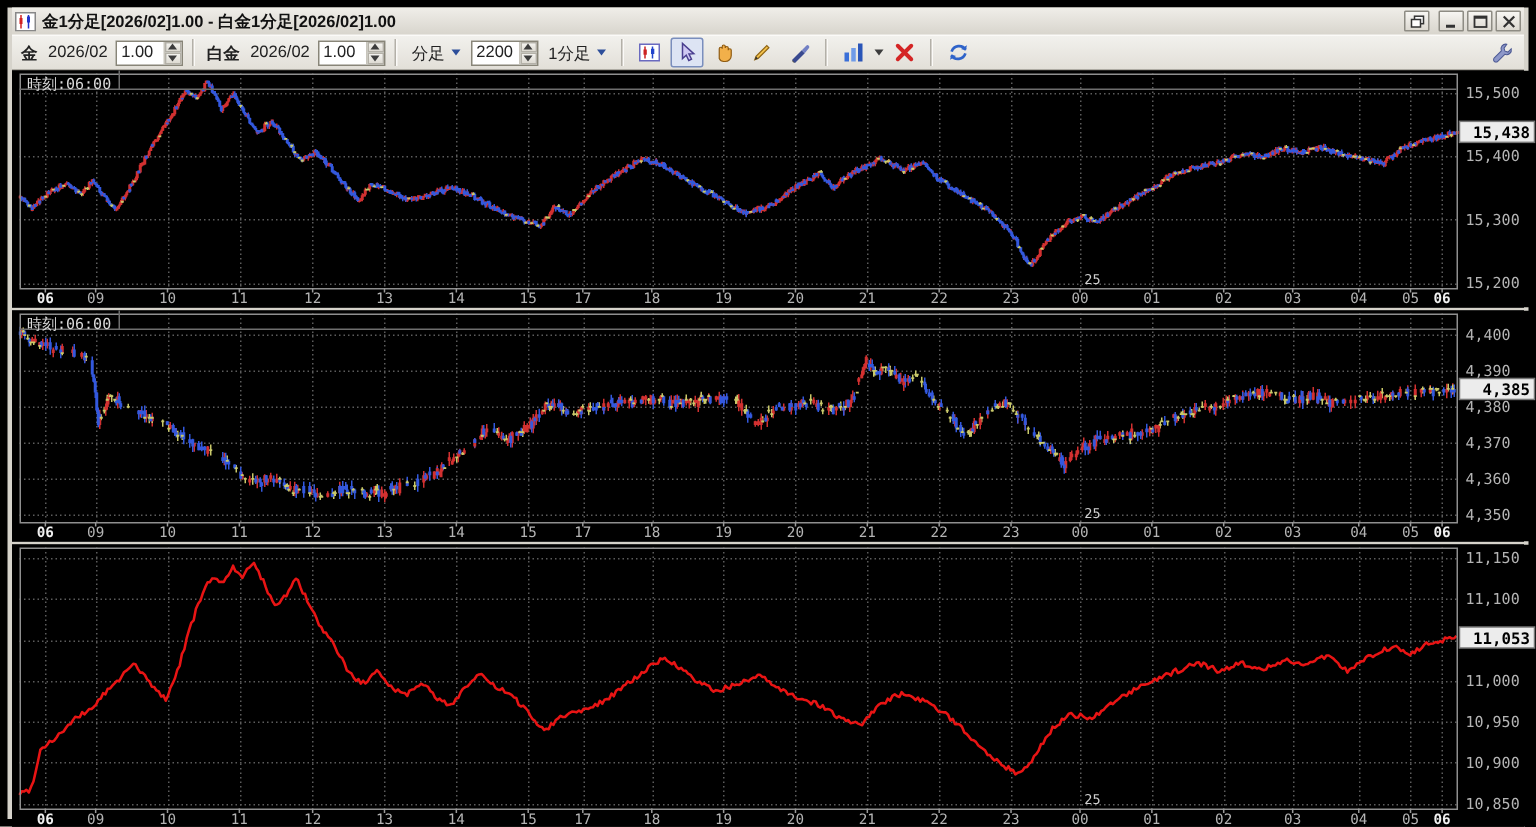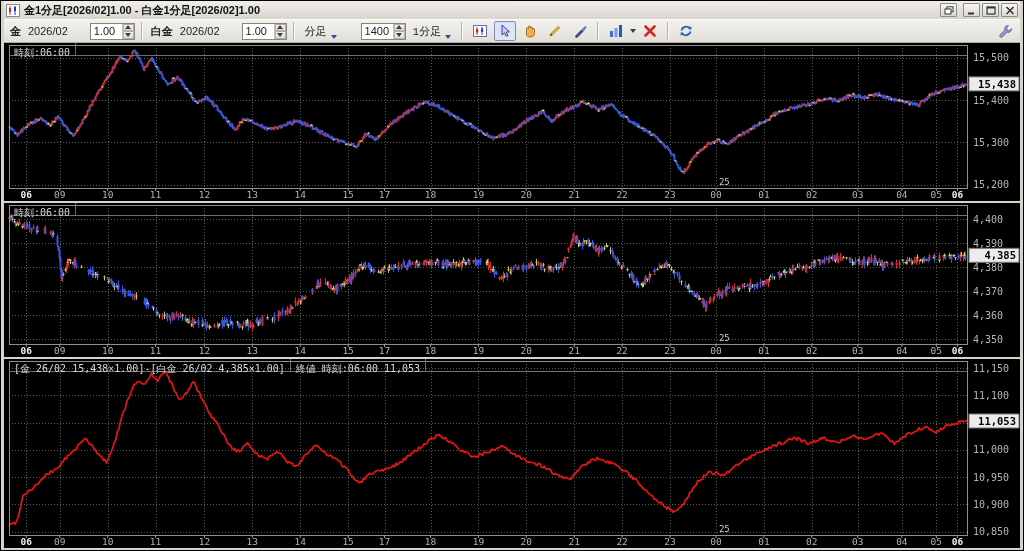--- a/index.html
+++ b/index.html
@@ -1,19 +1,19 @@
 <!DOCTYPE html>
 <html><head>
 <meta charset="utf-8">
 <style>
   html,body{margin:0;padding:0;background:#b8b4ac;}
   *{box-sizing:border-box;}
   .window{
     position:relative;width:1024px;height:551px;
-    background:#d6d3cb;border:1px solid #000000;
+    background:#d6d3cb;border:5px solid #000000;
     padding:0 3px 3px 3px;
     font-family:"Liberation Sans",sans-serif;
   }
   
   .titlebar{
     height:18px;display:flex;align-items:center;gap:4px;
     background:linear-gradient(#f0eee9,#d8d5cd);
     padding:0 2px;
   }
   .titlebar .title{font-size:11px;font-weight:bold;color:#111;flex:1;white-space:nowrap;overflow:hidden;}
@@ -27,27 +27,27 @@
   
   .toolbar{
     height:24px;display:flex;align-items:center;gap:3px;
     background:linear-gradient(#f2f1ed,#e2dfd8);
     border-top:1px solid #fbfaf8;border-bottom:1px solid #aeaba3;
     padding:0 4px;font-size:11px;color:#222;
   }
   .tb-label{font-weight:bold;padding:0 2px;}
   .tb-value{padding:0 2px;}
   .tb-sep{width:2px;height:18px;border-left:1px solid #b3b0a8;border-right:1px solid #fbfaf8;margin:0 3px;}
-  .spin{display:inline-flex;align-items:stretch;border:1px solid #888578;background:#fff;height:17px;margin-left:17px;}
+  .spin{display:inline-flex;align-items:stretch;border:1px solid #888578;background:#fff;height:17px;}
   .spin-val{width:31px;padding:1px 3px 0 3px;font-size:11px;text-align:left;}
   .spin-arrows{display:flex;flex-direction:column;width:12px;border-left:1px solid #c8c5bc;}
   .spin-btn{flex:1;display:flex;align-items:center;justify-content:center;background:linear-gradient(#f4f3ef,#dedbd3);border:1px solid #b4b1a8;}
   .tri-up{width:0;height:0;border-left:3px solid transparent;border-right:3px solid transparent;border-bottom:4px solid #3c3c3c;}
   .tri-down{width:0;height:0;border-left:3px solid transparent;border-right:3px solid transparent;border-top:4px solid #3c3c3c;}
-  .dd{display:inline-flex;align-items:flex-end;gap:4px;padding:1px 4px;cursor:default;font-family:Liberation Mono, monospace;}
+  .dd{display:inline-flex;align-items:center;gap:4px;padding:1px 4px;cursor:default;}
   .dd .tri-down{border-top-color:#2d4e9a;}
   .iconbtn{
     width:22px;height:20px;padding:1px;display:inline-flex;align-items:center;justify-content:center;
     background:transparent;border:1px solid transparent;border-radius:2px;cursor:default;
   }
   .iconbtn.active{background:#dde4f4;border:1px solid #7a8ebd;}
   .iconbtn svg{width:16px;height:16px;}
   .tb-spacer{flex:1;}
   
   .charts{position:relative;background:#000;height:505px;}
@@ -134,21 +134,21 @@
           </span>
       </span>
     </span>
     <span class="tb-sep"></span>
 
     <span class="dd">
       <span>分足</span>
       <i class="tri-down"></i>
     </span>
     <span class="spin">
-      <span class="spin-val">1400</span>
+      <span class="spin-val">2200</span>
       <span class="spin-arrows">
         <span class="spin-btn">
             <i class="tri-up"></i>
           </span>
         <span class="spin-btn">
             <i class="tri-down"></i>
           </span>
       </span>
     </span>
     <span class="dd">
@@ -498,20 +498,16 @@
           <text x="969" y="12.59090909090909" fill="#b4b4b4" font-size="10" font-family="&quot;DejaVu Sans Mono&quot;, monospace">11,150</text>
           <text x="969" y="39.86363636363637" fill="#b4b4b4" font-size="10" font-family="&quot;DejaVu Sans Mono&quot;, monospace">11,100</text>
           <text x="969" y="67.13636363636364" fill="#b4b4b4" font-size="10" font-family="&quot;DejaVu Sans Mono&quot;, monospace">11,050</text>
           <text x="969" y="94.4090909090909" fill="#b4b4b4" font-size="10" font-family="&quot;DejaVu Sans Mono&quot;, monospace">11,000</text>
           <text x="969" y="121.68181818181819" fill="#b4b4b4" font-size="10" font-family="&quot;DejaVu Sans Mono&quot;, monospace">10,950</text>
           <text x="969" y="148.95454545454544" fill="#b4b4b4" font-size="10" font-family="&quot;DejaVu Sans Mono&quot;, monospace">10,900</text>
           <text x="969" y="176.22727272727272" fill="#b4b4b4" font-size="10" font-family="&quot;DejaVu Sans Mono&quot;, monospace">10,850</text>
           <rect x="965" y="55.0" width="50" height="14" fill="#ececec" stroke="#777777"></rect>
           <text x="1012" y="66.0" fill="#000000" font-size="10.5" text-anchor="end" font-weight="bold" font-family="&quot;DejaVu Sans Mono&quot;, monospace">11,053</text>
         </svg>
-      <div class="info-row">
-        <span class="cell">[金 26/02 15,438×1.00]-[白金 26/02 4,385×1.00]</span>
-        <span class="cell">終値 時刻:06:00 11,053</span>
-      </div>
     </div>
 
   </div>
 </div>
 
 </body></html>

